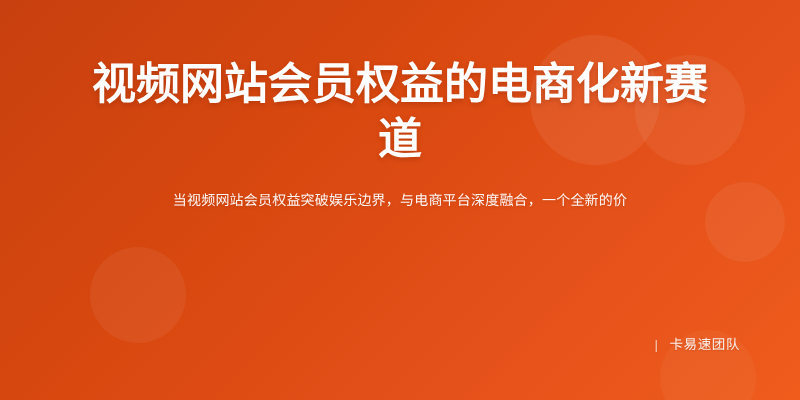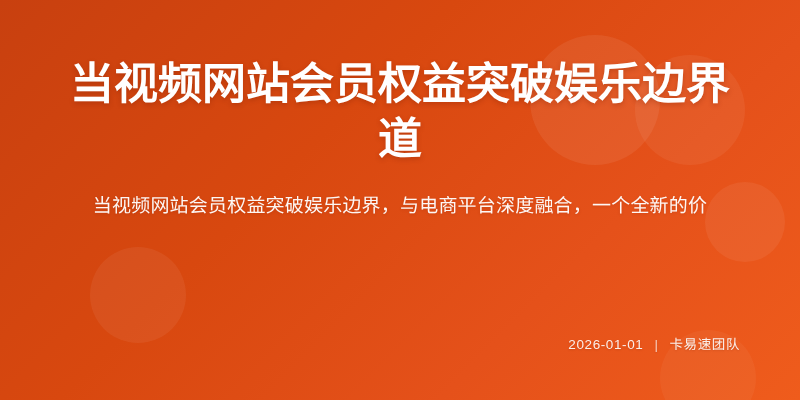--- a/index.html
+++ b/index.html
@@ -54,25 +54,25 @@
     color: #ffffff;
     font-size: 44px;
     line-height: 55px;
     font-weight: bold;
     letter-spacing: 0px;
     text-shadow: 0 2px 5px rgba(120, 30, 0, 0.30);
     word-break: break-all;
   }
 
   .summary {
-    margin: 26px auto 0 auto;
+    margin: 20px auto 0 auto;
     max-width: 668px;
     text-align: center;
     color: rgba(255, 255, 255, 0.955);
-    font-size: 19px;
+    font-size: 14px;
     line-height: 28px;
     font-weight: normal;
     letter-spacing: 0.2px;
     text-shadow: 0 1px 3px rgba(120, 30, 0, 0.20);
     word-break: break-all;
   }
 
   .spacer { flex: 1 1 auto; }
 
   .meta {
@@ -100,26 +100,25 @@
   <div class="deco-layer">
     <span class="blob blob-a"></span>
     <span class="blob blob-b"></span>
     <span class="blob blob-c"></span>
     <span class="blob blob-d"></span>
     <span class="blob blob-e"></span>
   </div>
 
   <div class="content">
 
-    <h1 class="title"><span>当视频网站会员权益突破娱乐边界</span><br><span>道</span></h1>
+    <h1 class="title"><span>视频网站会员权益的电商化新赛</span><br><span>道</span></h1>
 
     <p class="summary"><span>当视频网站会员权益突破娱乐边界，与电商平台深度融合，一个全新的价</span><br><br></p>
 
     <div class="spacer"></div>
 
     <div class="meta">
-      <span class="meta-date">2026-01-01</span>
       <span class="meta-sep">|</span>
       <span class="meta-author">卡易速团队</span>
     </div>
 
   </div>
 </div>
 
 </body></html>

